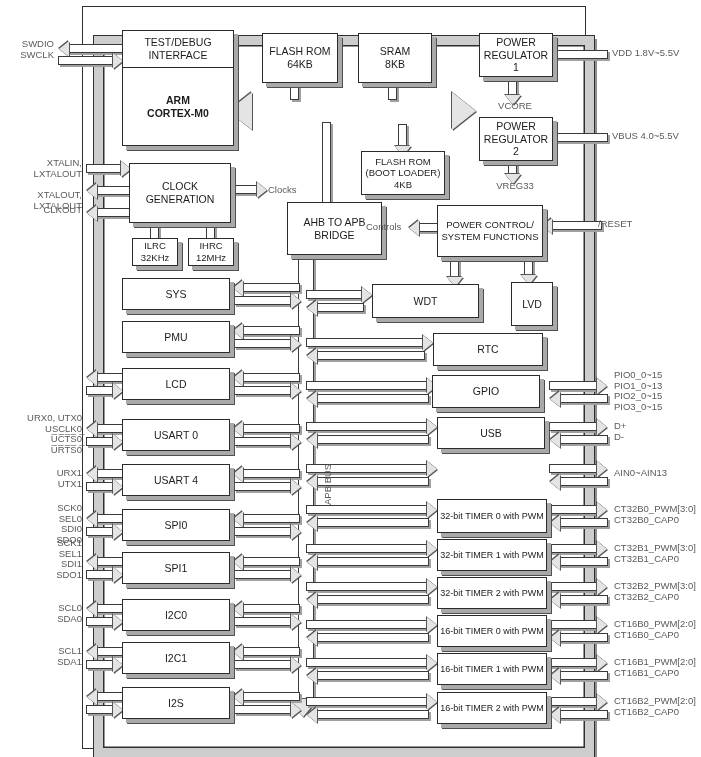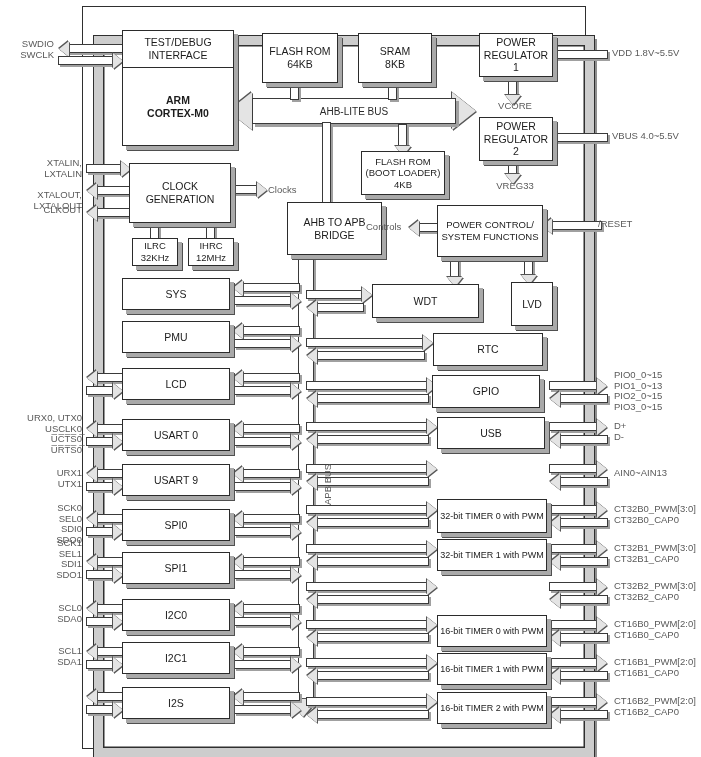--- a/index.html
+++ b/index.html
@@ -60,21 +60,20 @@
 </head>
 <body>
 
 <div class="stage">
 
   <div class="frame" style="left:82px;top:6px;width:502px;height:741px"></div>
   <div class="frame-inner" style="left:94px;top:36px;width:482px;height:703px"></div>
 
   <div class="tri band-hl"></div>
   <div class="tri band-hr"></div>
-  <div class="band">AHB-LITE BUS</div>
 
   <i class="vbar" style="left:290px;top:82px;height:16px"></i>
   <i class="vbar" style="left:388px;top:82px;height:16px"></i>
   <i class="vbar hd" style="left:398px;top:124px;height:21px"></i>
   <i class="vbar" style="left:322px;top:122px;height:80px"></i>
   <i class="vbar hd" style="left:508px;top:77px;height:17px"></i>
   <i class="vbar hd" style="left:508px;top:161px;height:12px"></i>
   <i class="vbar hd" style="left:450px;top:257px;height:19px"></i>
   <i class="vbar hd" style="left:524px;top:256px;height:18px"></i>
   <i class="vbar hu" style="left:150px;top:226px;height:12px"></i>
@@ -204,38 +203,39 @@
 BRIDGE</div>
   <div class="blk" style="left:372px;top:284px;width:105px;height:32px">WDT</div>
   <div class="blk sm" style="left:437px;top:205px;width:104px;height:50px">POWER CONTROL/
 SYSTEM FUNCTIONS</div>
   <div class="blk" style="left:511px;top:282px;width:40px;height:42px">LVD</div>
   <div class="blk" style="left:433px;top:333px;width:108px;height:31px">RTC</div>
   <div class="blk" style="left:122px;top:278px;width:106px;height:30px">SYS</div>
   <div class="blk" style="left:122px;top:321px;width:106px;height:30px">PMU</div>
   <div class="blk" style="left:122px;top:368px;width:106px;height:30px">LCD</div>
   <div class="blk" style="left:122px;top:419px;width:106px;height:30px">USART 0</div>
-  <div class="blk" style="left:122px;top:464px;width:106px;height:30px">USART 9</div>
+  <div class="blk" style="left:122px;top:464px;width:106px;height:30px">USART 4</div>
   <div class="blk" style="left:122px;top:509px;width:106px;height:30px">SPI0</div>
   <div class="blk" style="left:122px;top:552px;width:106px;height:30px">SPI1</div>
   <div class="blk" style="left:122px;top:599px;width:106px;height:30px">I2C0</div>
   <div class="blk" style="left:122px;top:642px;width:106px;height:30px">I2C1</div>
   <div class="blk" style="left:122px;top:687px;width:106px;height:30px">I2S</div>
   <div class="blk" style="left:432px;top:375px;width:106px;height:31px">GPIO</div>
   <div class="blk" style="left:437px;top:417px;width:106px;height:30px">USB</div>
   <div class="blk timer" style="left:437px;top:499px;width:108px;height:32px">32-bit TIMER 0 with PWM</div>
   <div class="blk timer" style="left:437px;top:539px;width:108px;height:30px">32-bit TIMER 1 with PWM</div>
+  <div class="blk timer" style="left:437px;top:577px;width:108px;height:30px">32-bit TIMER 2 with PWM</div>
   <div class="blk timer" style="left:437px;top:615px;width:108px;height:30px">16-bit TIMER 0 with PWM</div>
   <div class="blk timer" style="left:437px;top:653px;width:108px;height:30px">16-bit TIMER 1 with PWM</div>
   <div class="blk timer" style="left:437px;top:692px;width:108px;height:30px">16-bit TIMER 2 with PWM</div>
 
   <div class="pin l" style="left:8px;top:39px;width:46px">SWDIO
 SWCLK</div>
   <div class="pin l" style="left:8px;top:158px;width:74px">XTALIN,
-LXTALIN</div>
+LXTALOUT</div>
   <div class="pin l" style="left:8px;top:190px;width:74px">XTALOUT,
 LXTALOUT</div>
   <div class="pin l" style="left:8px;top:205px;width:74px">CLKOUT</div>
   <div class="pin l" style="left:8px;top:413px;width:74px">URX0, UTX0
 USCLK0
 U̅C̅T̅S̅0̅
 U̅R̅T̅S̅0̅</div>
   <div class="pin l" style="left:8px;top:468px;width:74px">URX1
 UTX1</div>
   <div class="pin l" style="left:8px;top:503px;width:74px">SCK0

